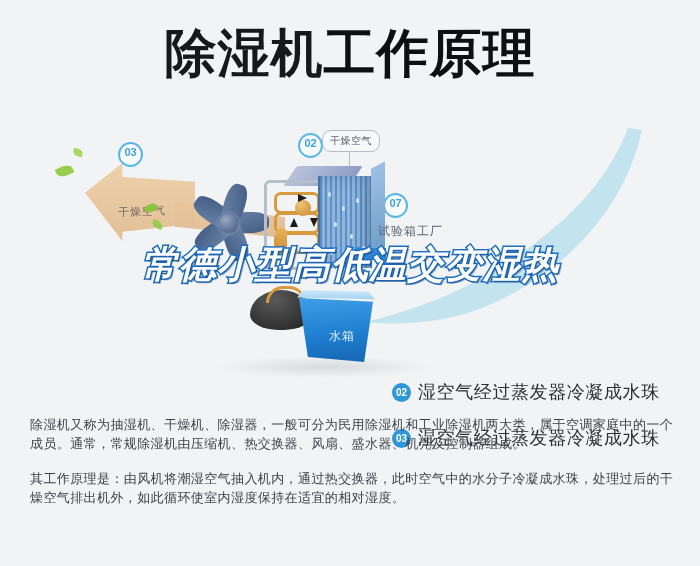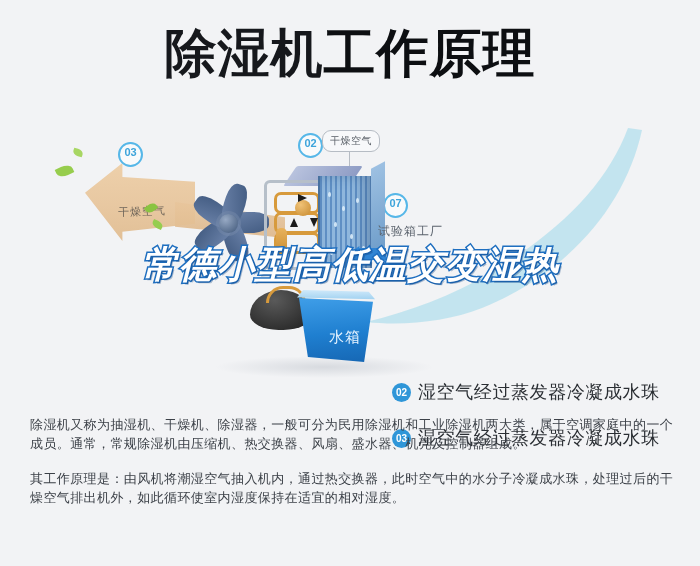--- a/index.html
+++ b/index.html
@@ -165,21 +165,21 @@
     position:absolute;left:4px;top:10px;width:74px;height:64px;
     background:linear-gradient(175deg,#3f9ee8 0%,#1f7fd0 55%,#1667b4 100%);
     clip-path:polygon(0% 0%,100% 6%,88% 100%,12% 92%);
   }
   .tank-rim{
     position:absolute;left:2px;top:2px;width:78px;height:18px;
     background:linear-gradient(180deg,#cfe9fa,#79bde8);
     clip-path:polygon(8% 0%,92% 10%,100% 52%,0% 42%);
   }
   .tank-label{
-    position:absolute;left:34px;top:40px;color:#e8f4ff;font-size:15px;letter-spacing:1px;
+    position:absolute;left:34px;top:40px;color:#e8f4ff;font-size:12px;letter-spacing:1px;
   }
   .shadow{
     position:absolute;left:214px;top:238px;width:220px;height:22px;
     background:radial-gradient(ellipse at center,rgba(120,130,145,.22),rgba(120,130,145,0) 70%);
     border-radius:50%;
   }
 
   
   .stage-text{position:absolute;color:#4c535c;font-size:12px;letter-spacing:1px;}
   .stage-text.humid{left:378px;top:105px;color:#5b636d;}

